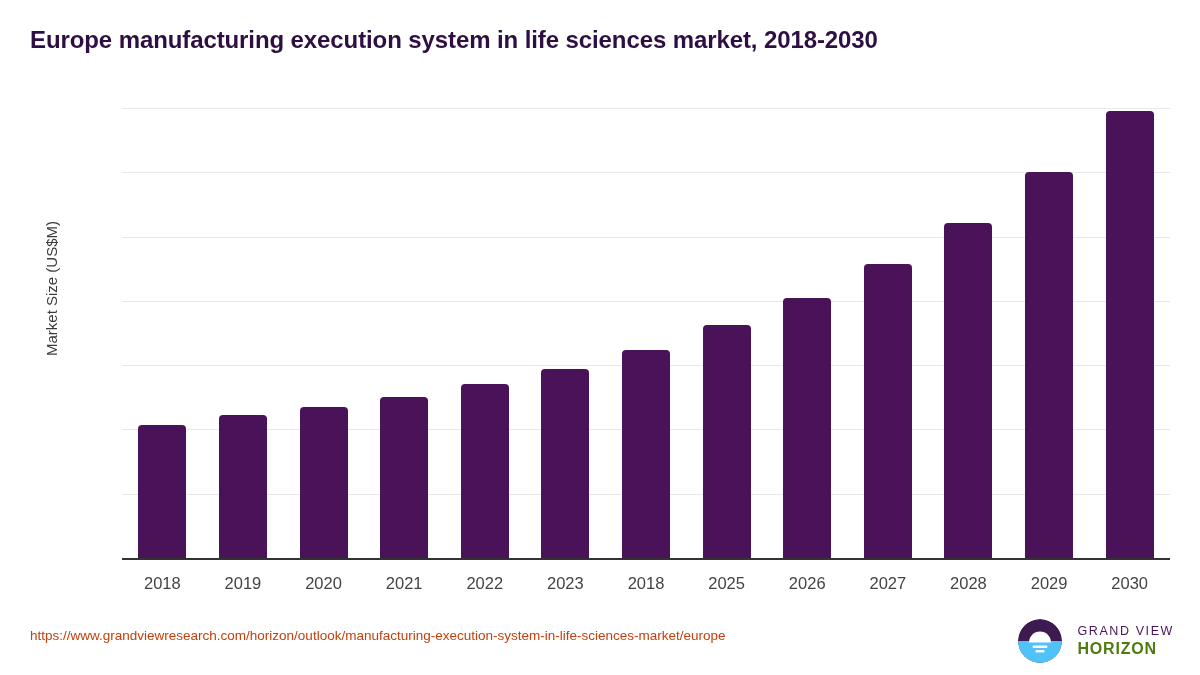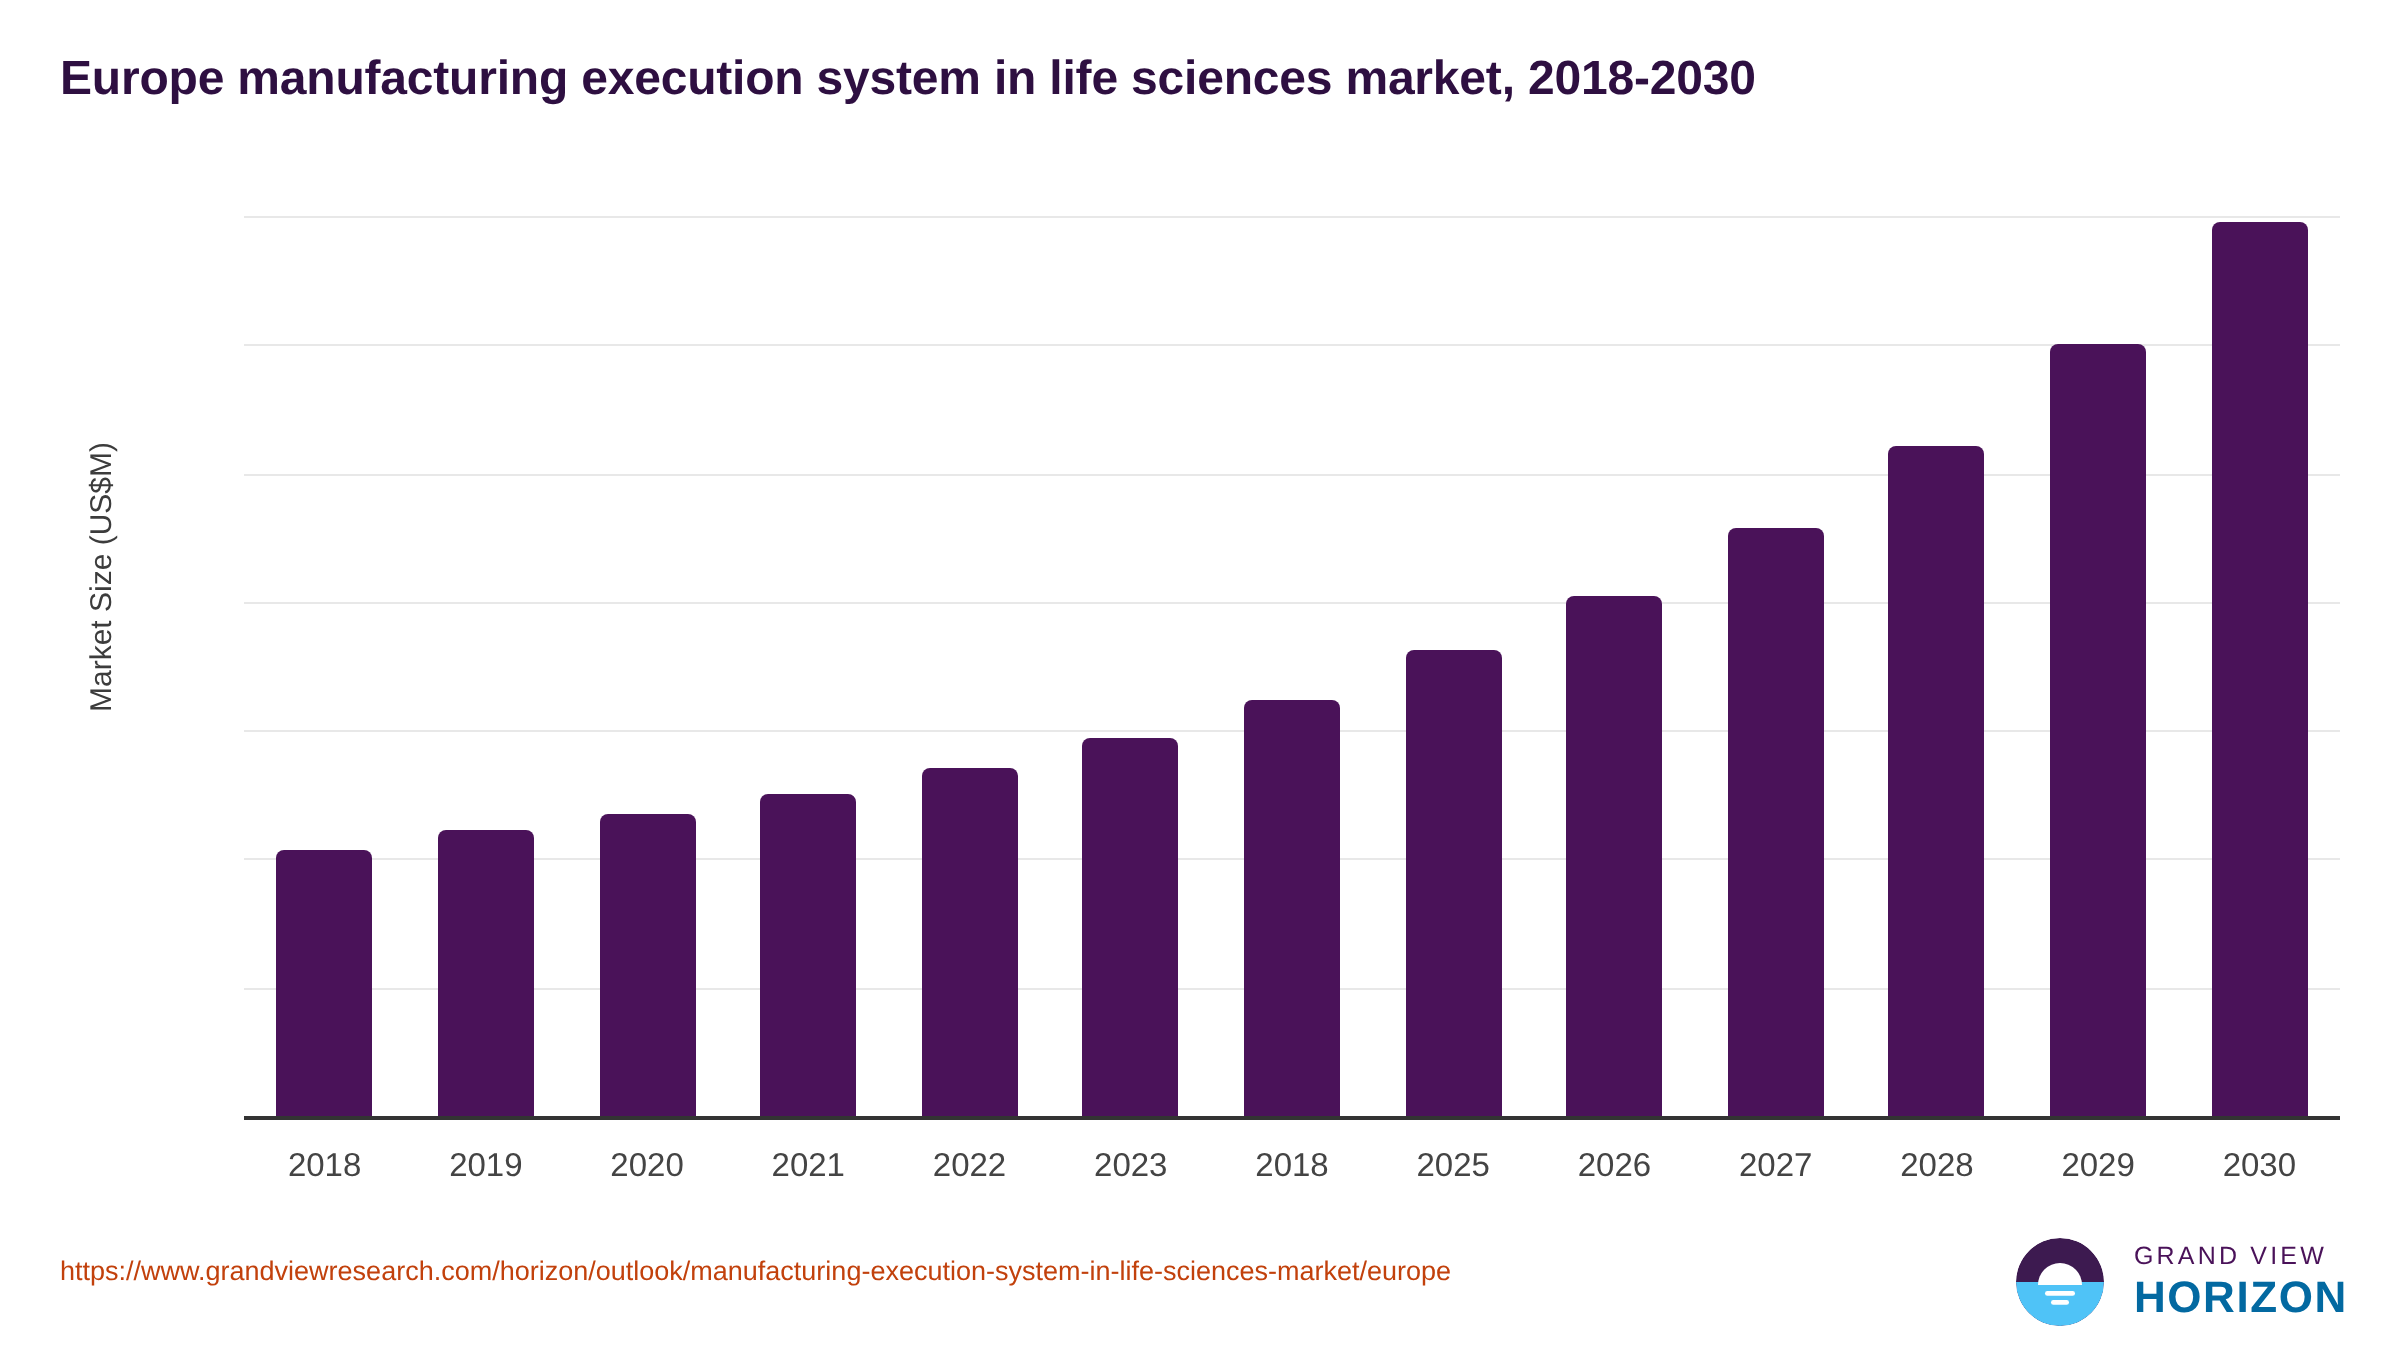--- a/index.html
+++ b/index.html
@@ -137,23 +137,23 @@
     line-height: 1;
   }
   #logo-text-top {
     font-size: 12.5px;
     letter-spacing: 1.6px;
     color: #4A1259;
     font-weight: normal;
     margin-bottom: 4px;
   }
   #logo-text-bottom {
-    font-size: 22px;
+    font-size: 16px;
     letter-spacing: 0.8px;
-    color: #0369a1;
+    color: #4d7c0f;
     font-weight: bold;
   }
 </style>
 </head>
 <body>
 
 <div id="page">
 
   <div id="chart-title">Europe manufacturing execution system in life sciences market, 2018-2030</div>
 

